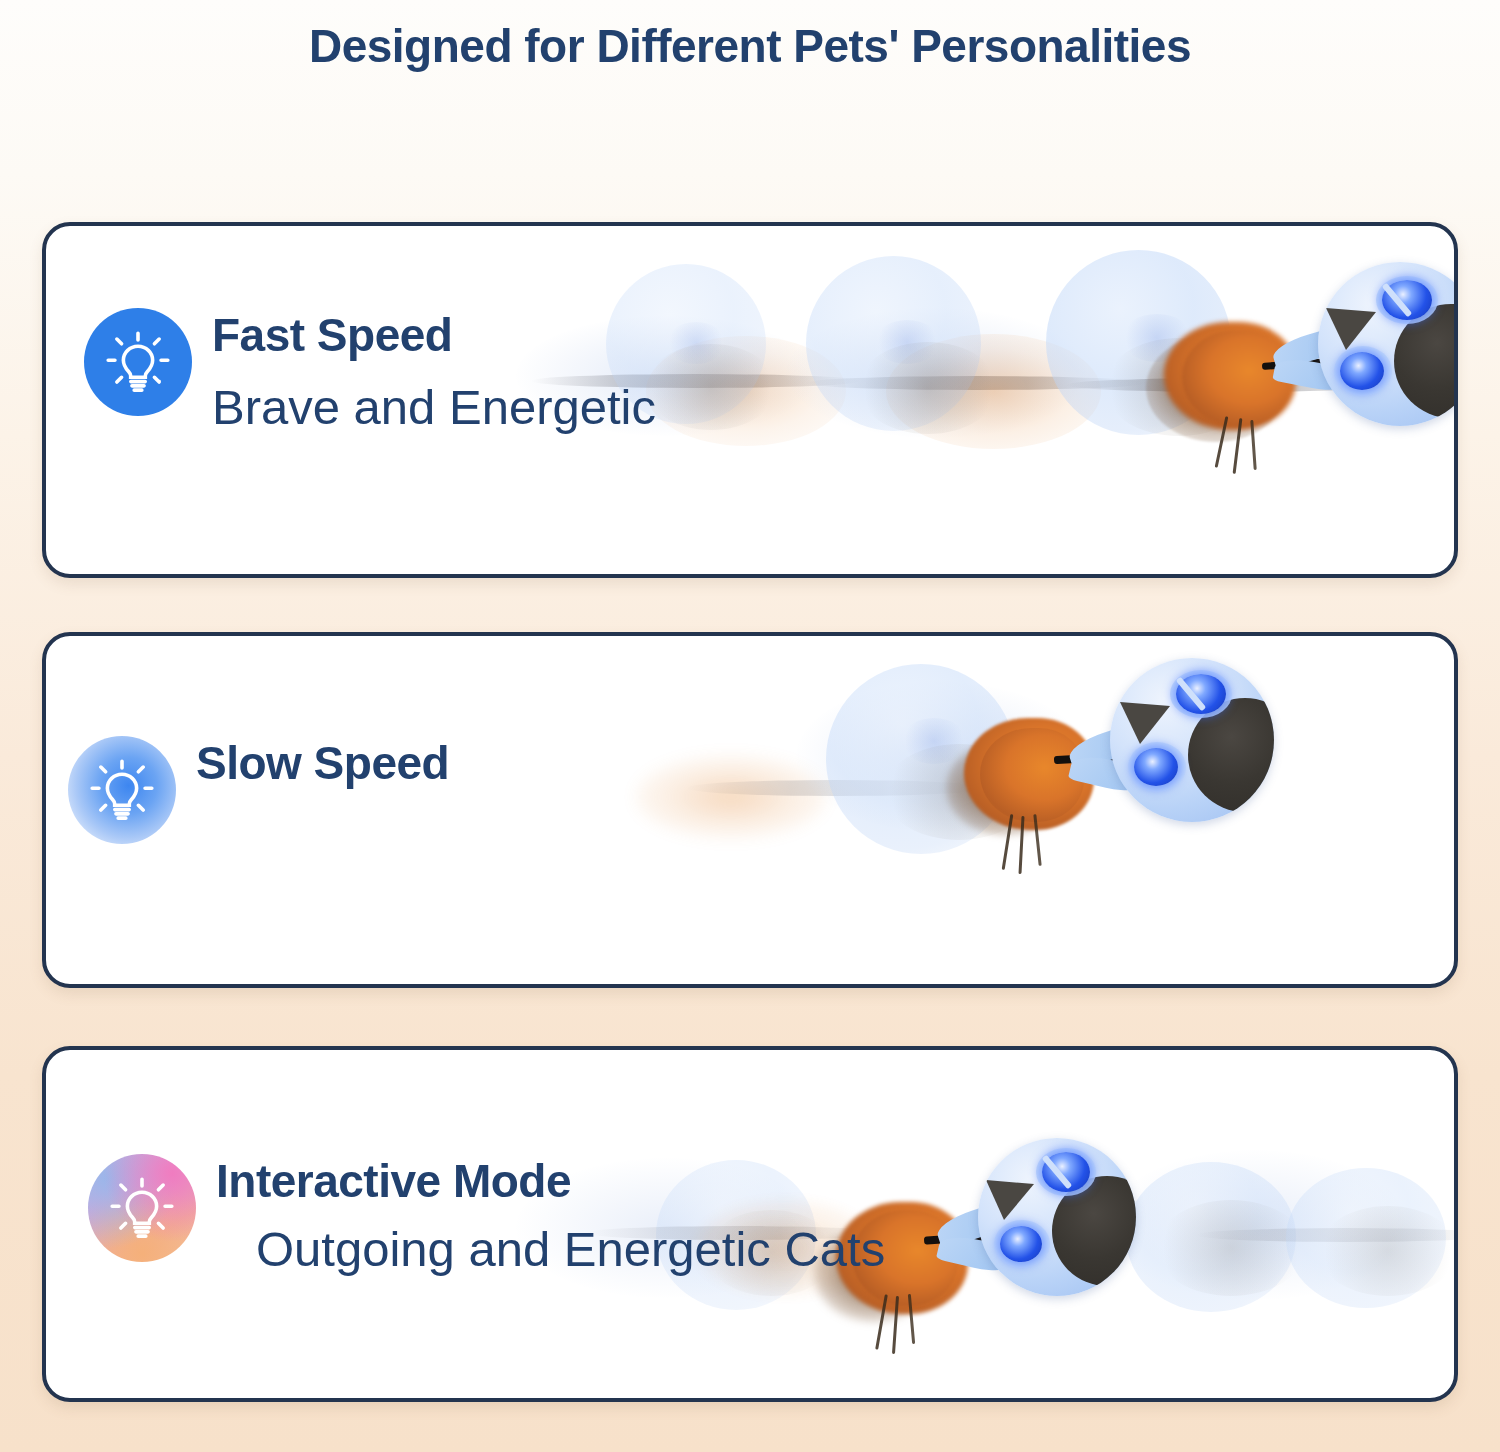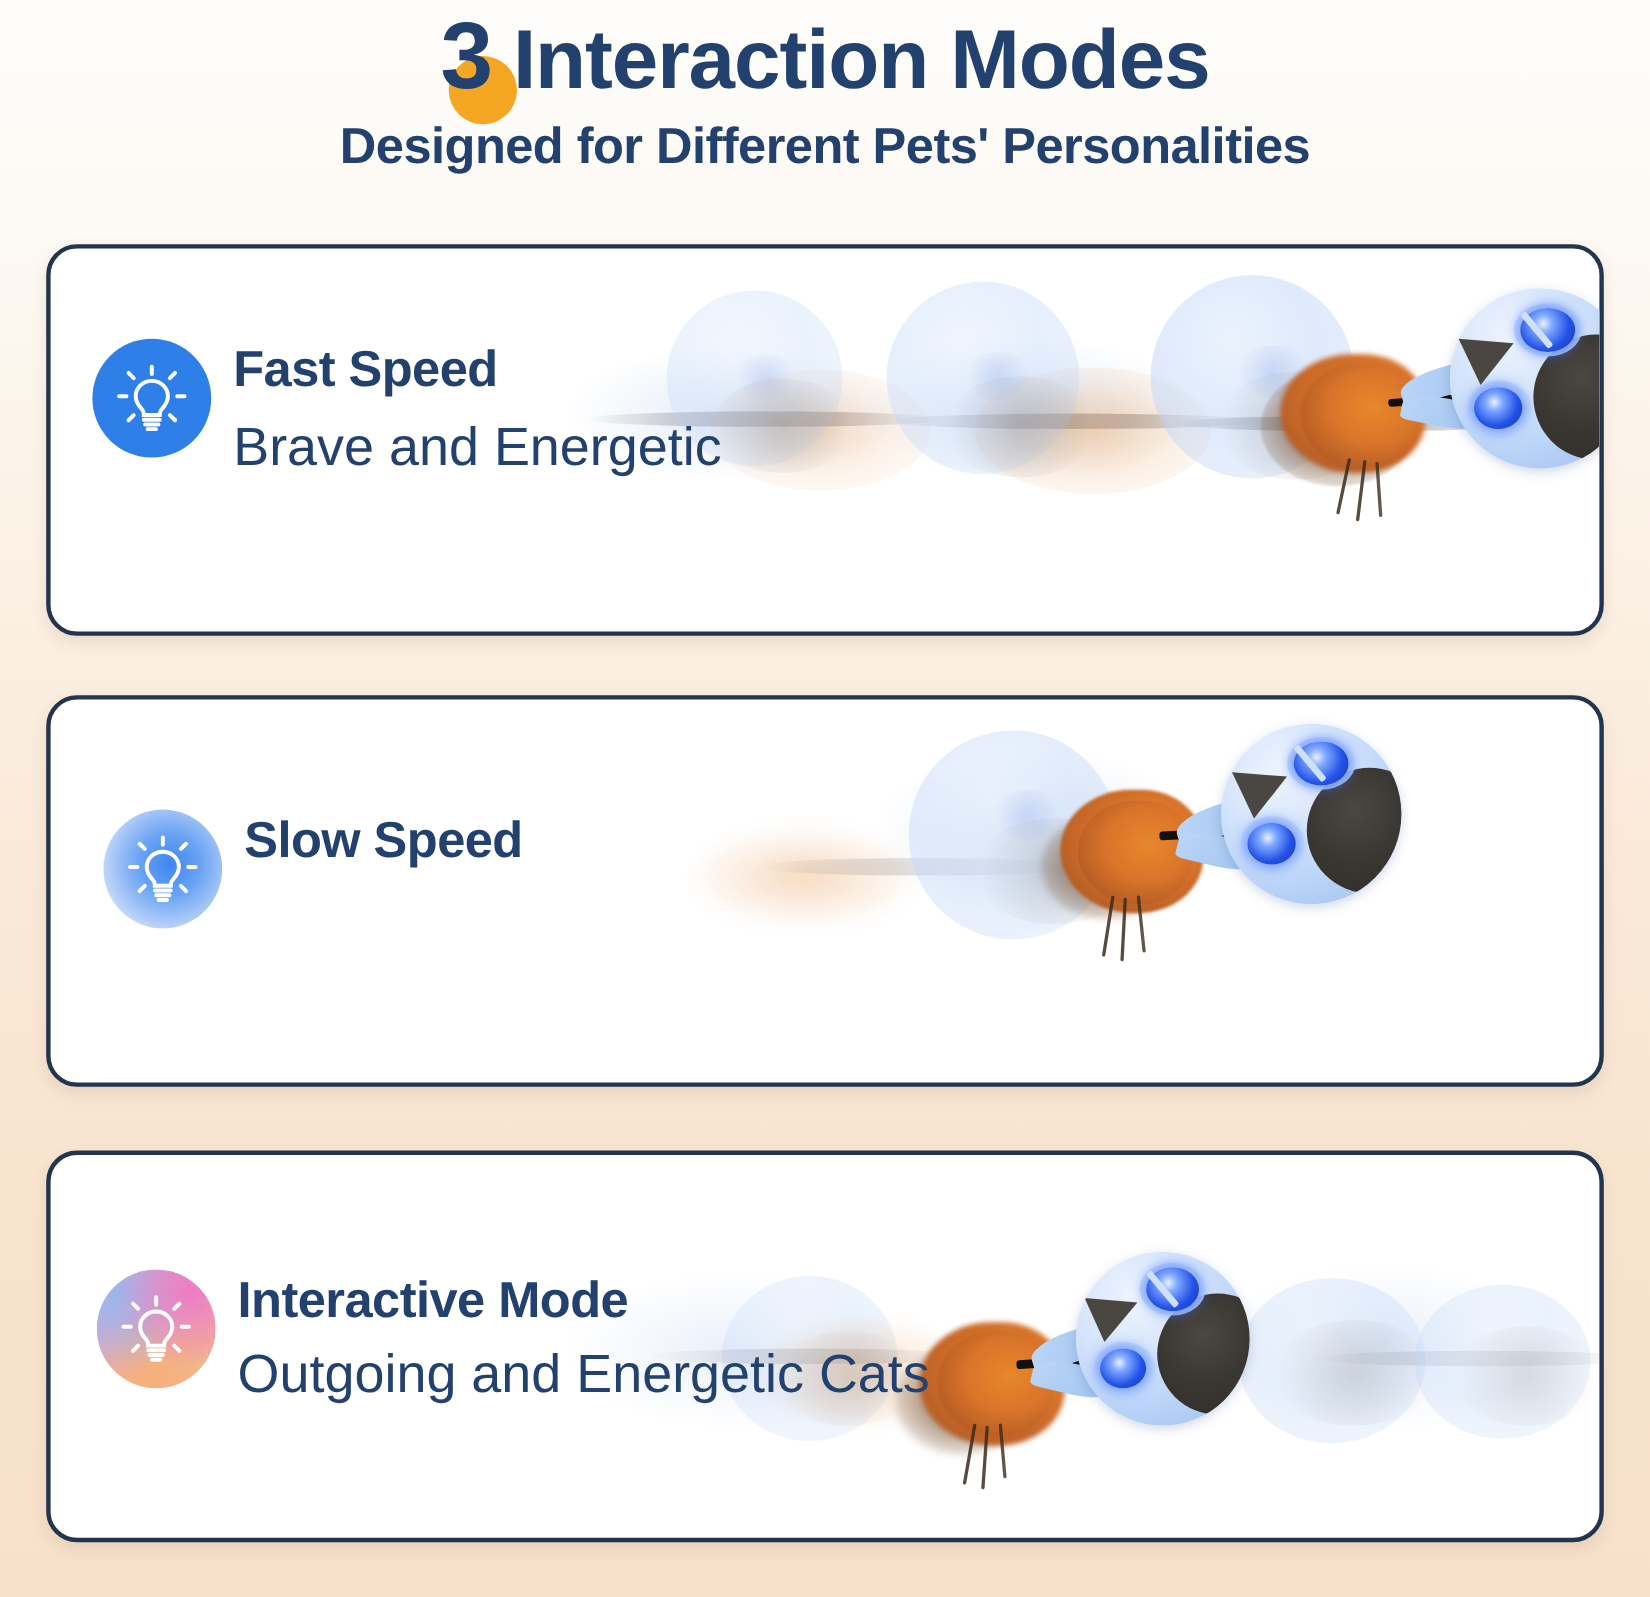--- a/index.html
+++ b/index.html
@@ -93,21 +93,21 @@
   #card-2 { left:42px; top:1046px; width:1416px; height:356px; }
 
   
   .info {
     position:absolute;
     display:flex;
     align-items:flex-start;
     z-index:4;
   }
   #info-0 { left:38px; top:82px; }
-  #info-1 { left:48px; top:100px; }
+  #info-1 { left:22px; top:100px; }
   #info-2 { left:42px; top:104px; }
 
   .icon-wrap {
     width:108px; height:108px;
     flex:0 0 108px;
     border-radius:50%;
     display:flex; align-items:center; justify-content:center;
     position:relative;
   }
   .icon-blue-solid { background:#2E7FE8; }
@@ -135,21 +135,21 @@
     white-space:nowrap;
   }
   .mode-sub {
     margin-top:14px;
     font-size:49px;
     font-weight:normal;
     color:#22416E;
     line-height:1.45;
     white-space:nowrap;
   }
-  #info-2 .mode-sub { margin-top:10px; }
+  #info-2 .mode-sub { margin-top:10px;margin-left:40px; }
 
   
   .scene { position:absolute; inset:0; z-index:2; }
 
   .ball {
     position:absolute;
     border-radius:50%;
     background:
       radial-gradient(circle at 33% 26%, #eef4fd 0%, #d3e3fb 38%, #b8d2f7 66%, #9cbdf0 100%);
     overflow:hidden;
@@ -244,24 +244,20 @@
   .haze {
     position:absolute;
     border-radius:50%;
     background:radial-gradient(ellipse, rgba(205,218,242,0.55) 0%, rgba(205,218,242,0) 72%);
   }
 </style>
 </head>
 <body>
 
 <div class="header">
-  <div class="title-line">
-    <span class="title-badge"></span>
-    <span class="title-num">3</span><span class="title-rest"> Interaction Modes</span>
-  </div>
   <div class="subtitle">Designed for Different Pets' Personalities</div>
 </div>
 
 <div class="cards">
 
   <div class="card" id="card-0">
     <div class="scene">
 
       <div class="haze" style="left:470px; top:90px; width:300px; height:120px;"></div>
       <div class="streak" style="left:485px; top:148px; width:330px; height:14px;"></div>

